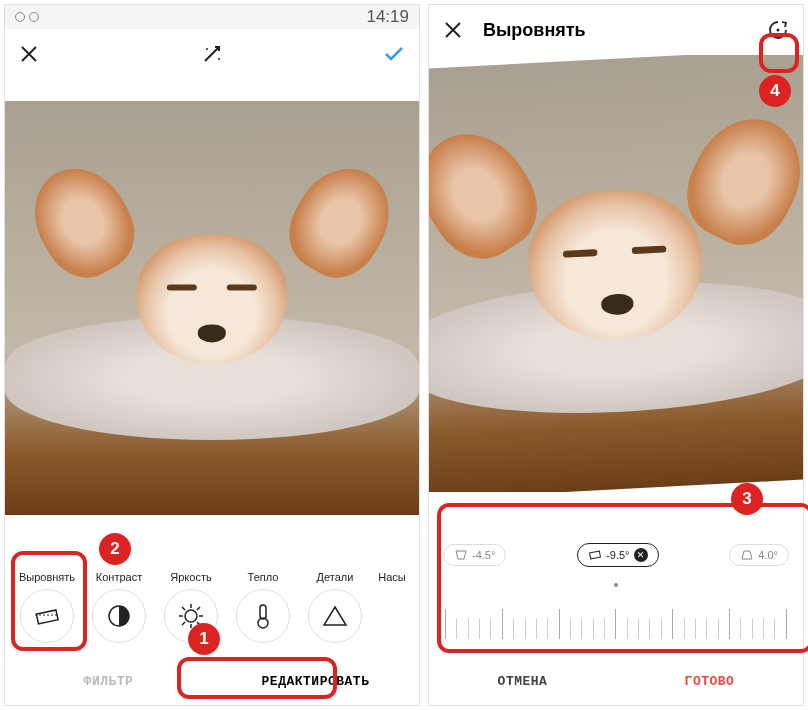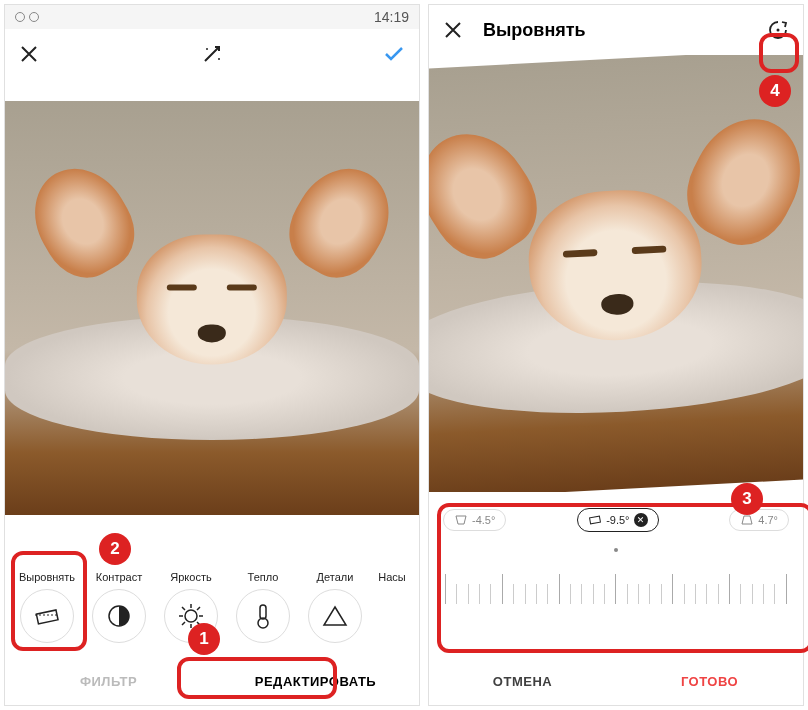--- a/index.html
+++ b/index.html
@@ -19,21 +19,21 @@
     background: #fff;
     border: 1px solid #e0e0e0;
     position: relative;
   }
   .status-bar {
     height: 24px;
     display: flex;
     align-items: center;
     justify-content: space-between;
     padding: 0 10px;
-    font-size: 14px;
+    font-size: 17px;
     color: #555;
     background: #f5f5f5;
   }
   .status-left { display: flex; gap: 4px; align-items: center; }
   .status-dot { width: 10px; height: 10px; border: 1px solid #888; border-radius: 50%; }
   .header {
     height: 50px;
     display: flex;
     align-items: center;
     justify-content: space-between;
@@ -115,33 +115,35 @@
     display: flex;
     align-items: center;
   }
   .tab {
     flex: 1;
     text-align: center;
     font-size: 13px;
     font-weight: 600;
     letter-spacing: 0.5px;
     color: #bbb;
+    font-family: Liberation Mono, monospace;
   }
   .tab.active { color: #000000; }
   .dial-area {
     height: 165px;
     padding: 12px 14px 8px 14px;
     display: flex;
     flex-direction: column;
   }
   .angle-presets {
     display: flex;
     justify-content: space-between;
     align-items: center;
     padding: 4px 0 16px 0;
+    margin-top: 35px;
   }
   .preset-pill {
     border: 1px solid #ddd;
     border-radius: 16px;
     padding: 4px 10px;
     font-size: 11px;
     color: #888;
     display: flex;
     align-items: center;
     gap: 4px;
@@ -337,21 +339,21 @@
           <svg width="14" height="12" viewBox="0 0 14 12">
               <rect x="2" y="3" width="10" height="6" stroke="#222" fill="none" transform="rotate(-10 7 6)"></rect>
             </svg>
           <span>-9.5°</span>
           <span class="preset-x">✕</span>
         </div>
         <div class="preset-pill">
           <svg width="14" height="12" viewBox="0 0 14 12">
               <path d="M4 2L10 2 12 10 2 10z" stroke="#888" fill="none"></path>
             </svg>
-          <span>4.7°</span>
+          <span>4.0°</span>
         </div>
       </div>
       <div class="dial-dot"></div>
       <div class="ruler">
         <div class="tick tall"></div>
           <div class="tick"></div>
           <div class="tick"></div>
           <div class="tick"></div>
           <div class="tick"></div>
         <div class="tick tall"></div>

